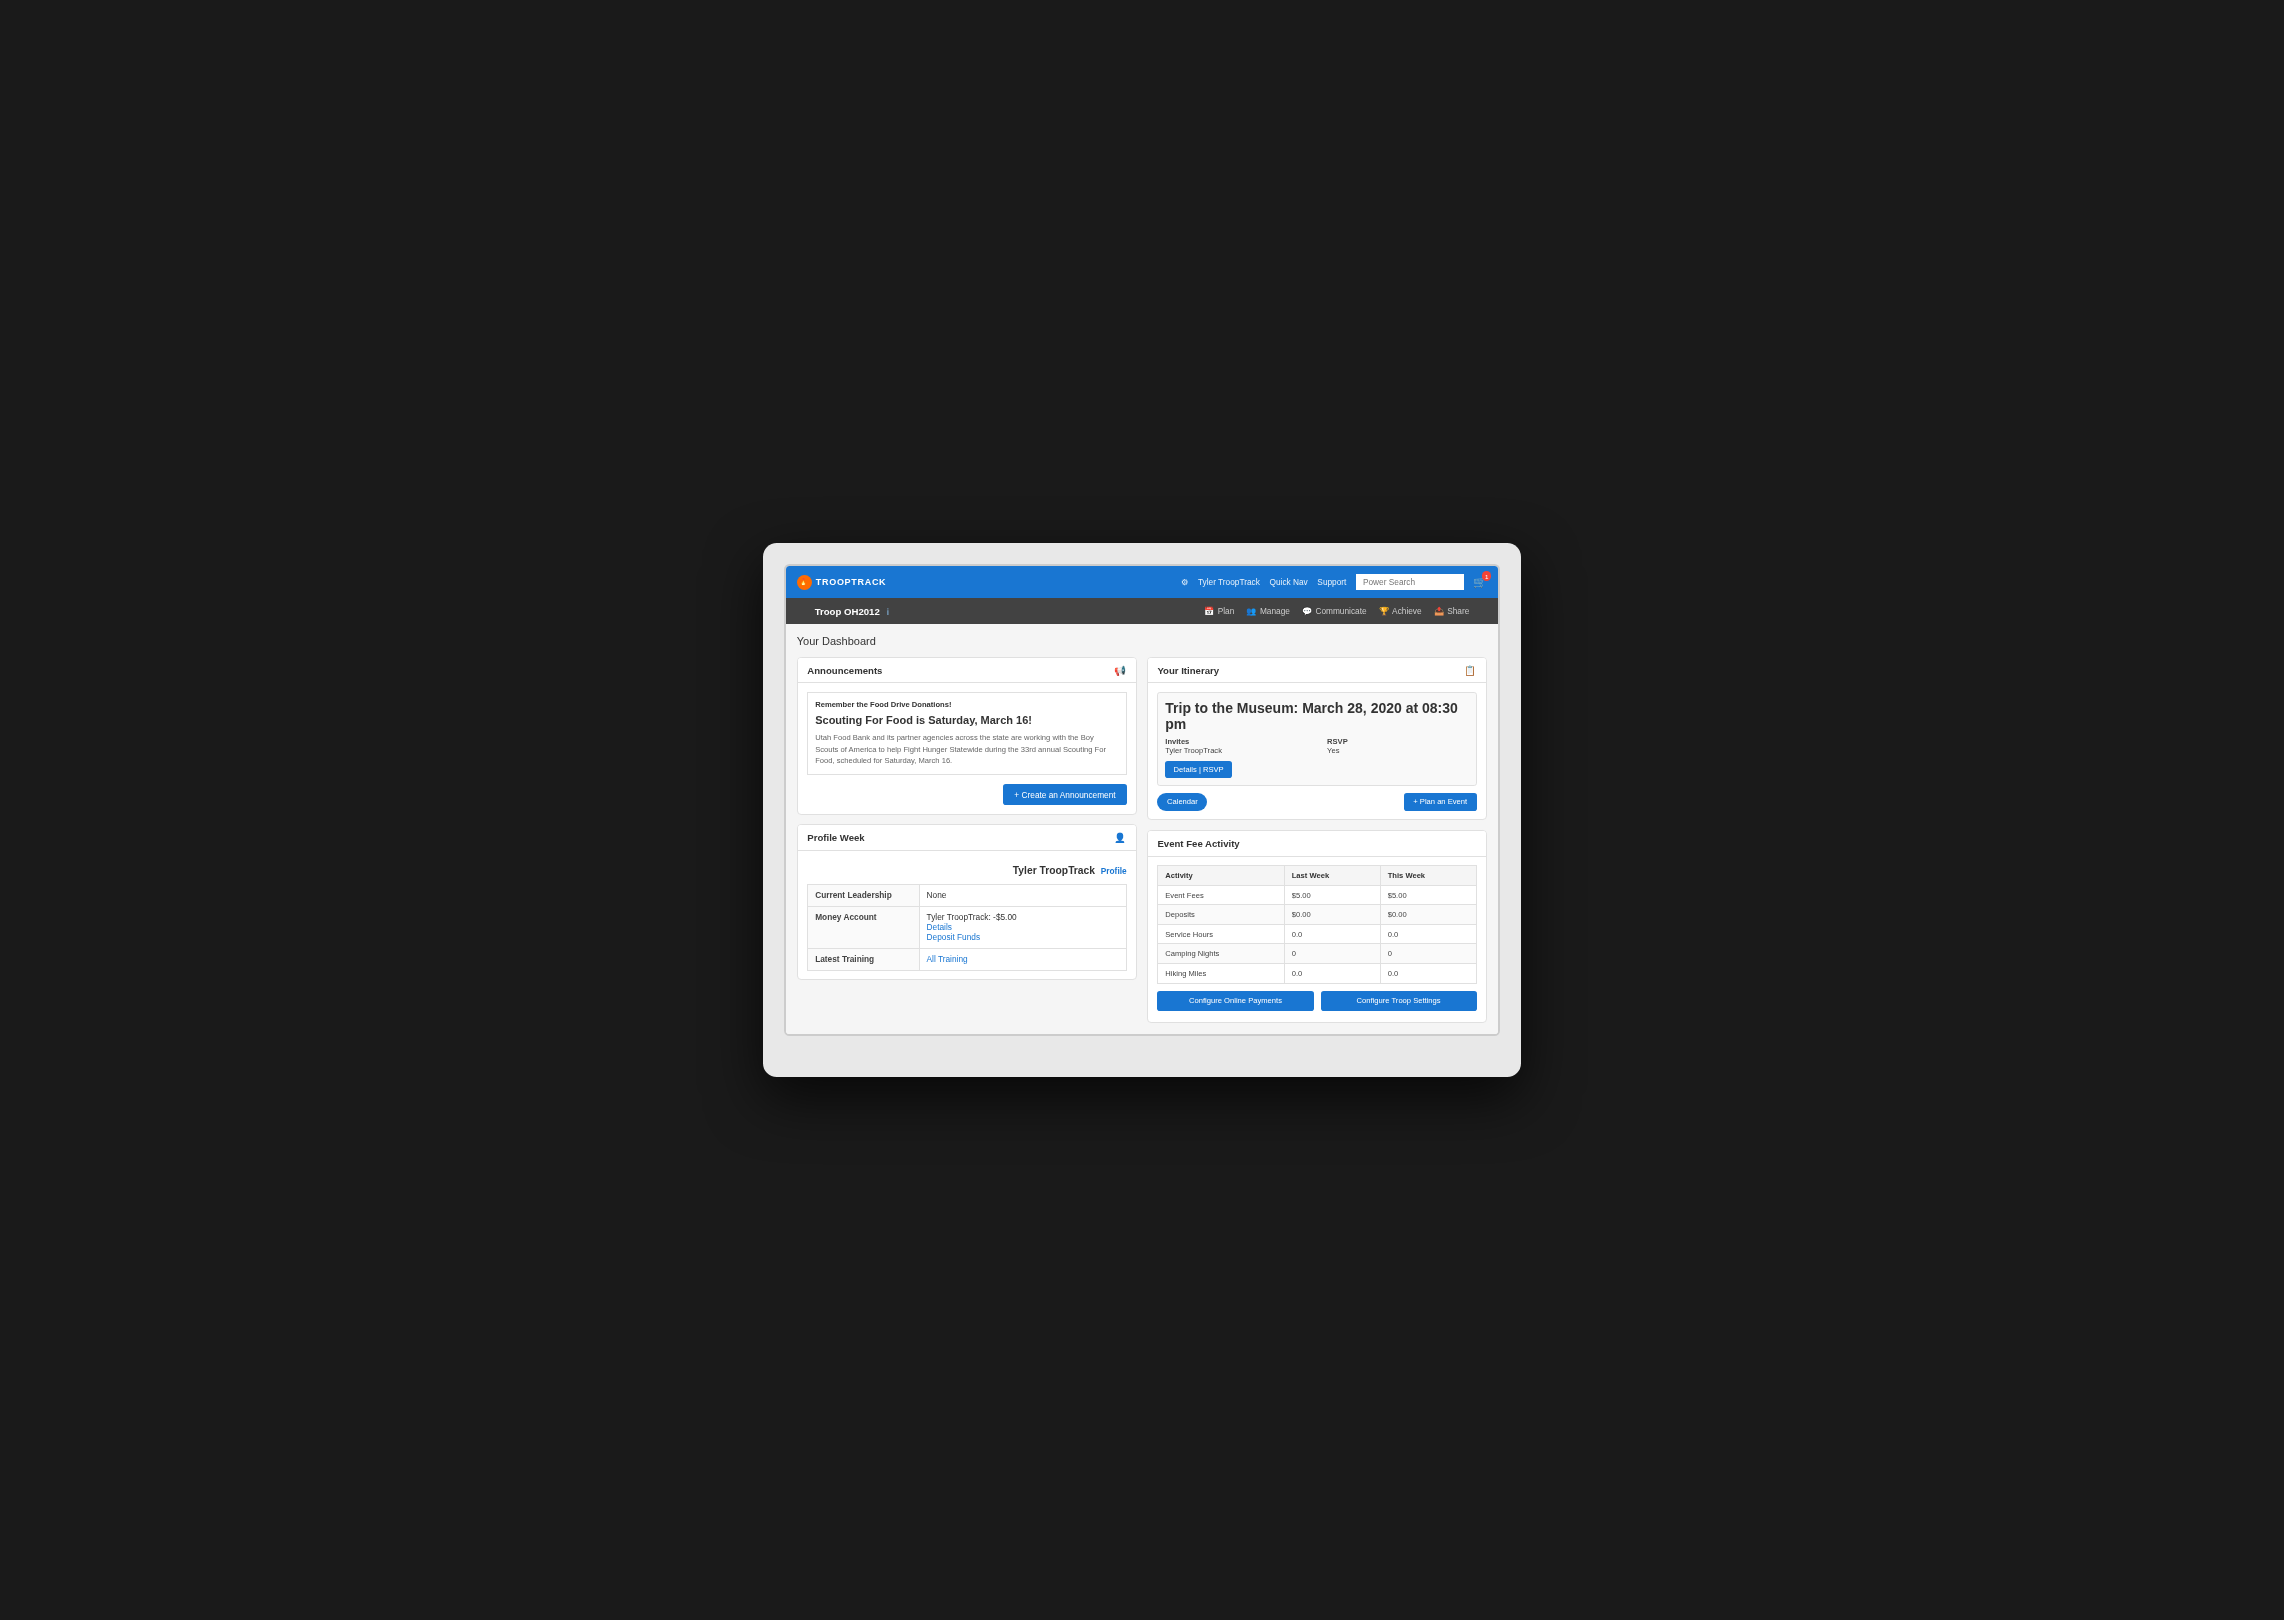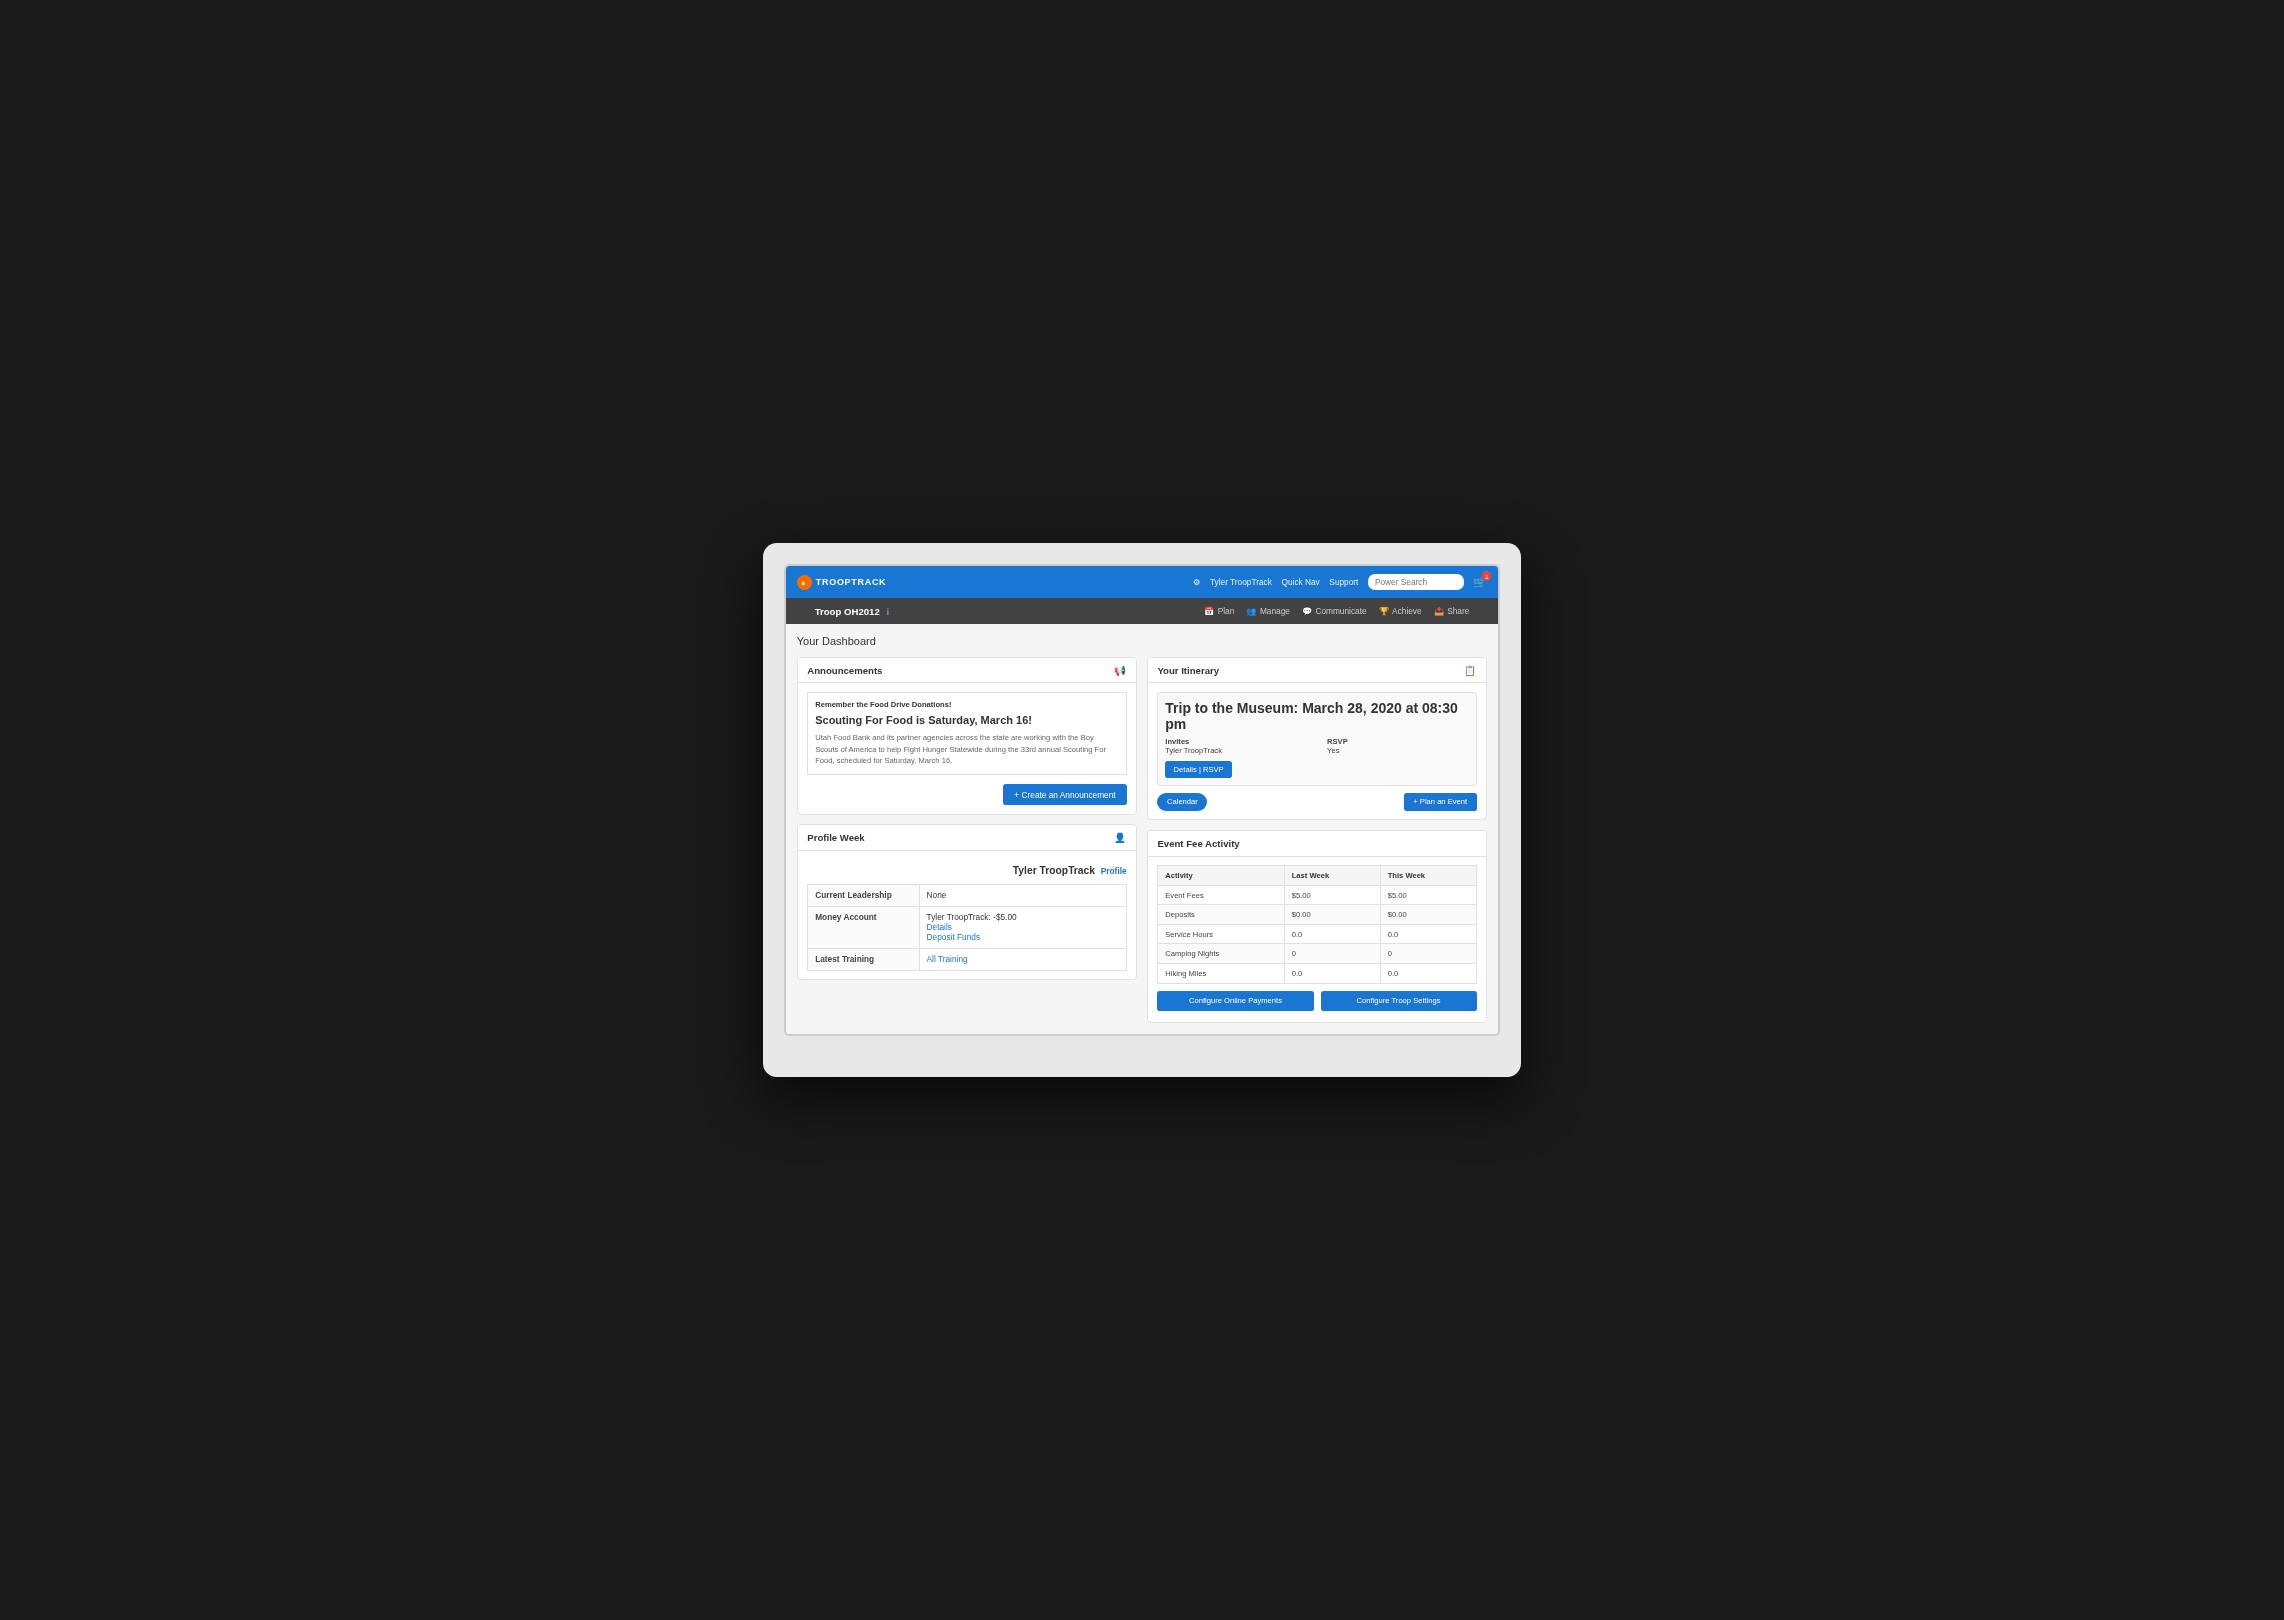--- a/index.html
+++ b/index.html
@@ -72,24 +72,24 @@
       font-size: 8.3px;
     }
 
     .top-nav-links span {
       cursor: pointer;
     }
 
     .search-box {
       background: white;
       border: none;
-      border-radius: 7px;
+      border-radius: 0;
       padding: 3.4px 6.9px;
       font-size: 8.3px;
-      width: 96px;
+      width: 108px;
       color: #666;
     }
 
     .cart-icon {
       position: relative;
       color: white;
       font-size: 11px;
       cursor: pointer;
     }
 

